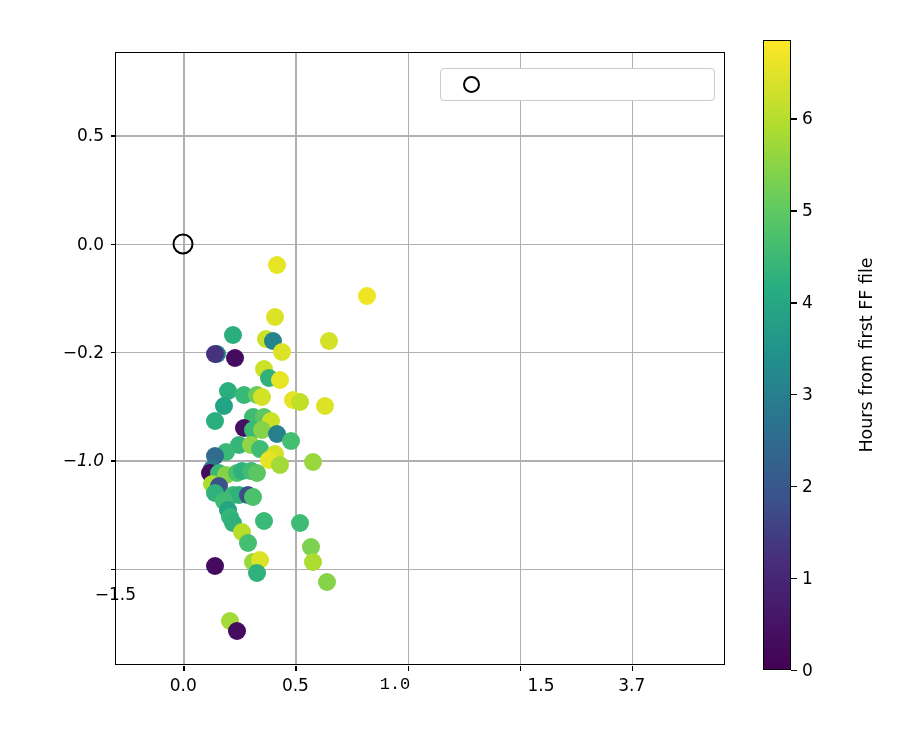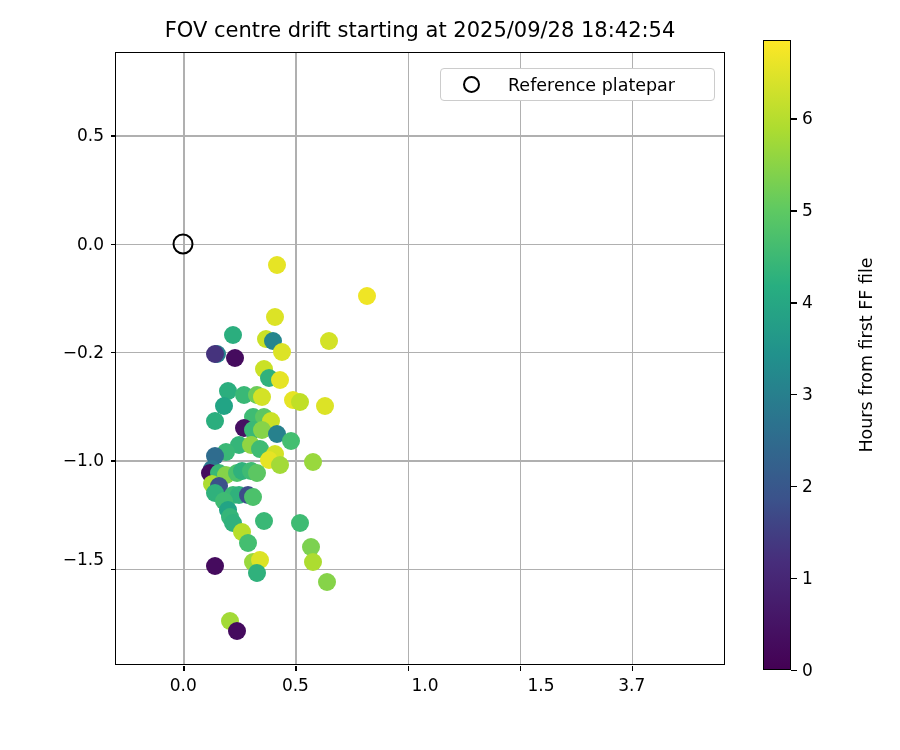--- a/index.html
+++ b/index.html
@@ -47,21 +47,20 @@
   .ctick{position:absolute;left:791px;width:6px;height:1.4px;background:#000;}
   .clab{position:absolute;left:802px;transform:translateY(-50%);font-size:17px;color:#000;}
   #cbtitle{position:absolute;left:866px;top:355px;font-size:17.5px;color:#000;
            transform:translate(-50%,-50%) rotate(-90deg);white-space:nowrap;}
 </style>
 </head>
 <body>
 
 <div id="fig">
 
-  <div id="title">FOV centre drift starting at 2025/09/28 18:42:54</div>
 
   <div id="axes">
     <div id="grid-layer">
         <div class="gridv" style="left: 67.2794px;"></div>
         <div class="gridv" style="left: 179.412px;"></div>
         <div class="gridv" style="left: 291.544px;"></div>
         <div class="gridv" style="left: 403.676px;"></div>
         <div class="gridv" style="left: 515.809px;"></div>
         <div class="gridh" style="top: 82.311px;"></div>
         <div class="gridh" style="top: 190.615px;"></div>
@@ -143,42 +142,41 @@
         <div class="pt" style="left: 114.375px; top: 567.512px; width: 18px; height: 18px; background: rgb(163, 218, 55);"></div>
         <div class="pt" style="left: 121.103px; top: 578.343px; width: 18px; height: 18px; background: rgb(69, 11, 94);"></div>
       </div>
     <div id="refmark" style="left: 67.2794px; top: 190.615px;"></div>
     <div id="ticks-layer">
         <div class="xtick" style="left: 67.2794px;"></div>
         <div class="xlab" style="left: 67.2794px;">0.0</div>
         <div class="xtick" style="left: 179.412px;"></div>
         <div class="xlab" style="left: 179.412px;">0.5</div>
         <div class="xtick" style="left: 291.544px;"></div>
-        <div class="xlab" style="left: 309px;">1.0</div>
+        <div class="xlab" style="left: 279px; font-family: Liberation Mono, monospace;">1.0</div>
         <div class="xtick" style="left: 403.676px;"></div>
         <div class="xlab" style="left: 425px;">1.5</div>
         <div class="xtick" style="left: 515.809px;"></div>
         <div class="xlab" style="left: 515.809px;">3.7</div>
         <div class="ytick" style="top: 82.311px;"></div>
         <div class="ylab" style="top: 82.311px;">0.5</div>
         <div class="ytick" style="top: 190.615px;"></div>
         <div class="ylab" style="top: 190.615px;">0.0</div>
         <div class="ytick" style="top: 298.919px;"></div>
         <div class="ylab" style="top: 298.919px;">−0.2</div>
         <div class="ytick" style="top: 407.223px;"></div>
-        <div class="ylab" style="top: 407.223px;">−1.0</div>
+        <div class="ylab" style="top: 407.223px; font-style: italic;">−1.0</div>
         <div class="ytick" style="top: 515.527px;"></div>
-        <div class="ylab" style="top: 506px;">−1.5</div>
+        <div class="ylab" style="top: 541px; margin-left: 32px;">−1.5</div>
       </div>
   </div>
 
 
   <div id="legend">
     <div id="legmark"></div>
-    <div id="legtext">Reference platepar</div>
   </div>
 
   <div id="cbar"></div>
   <div id="cbar-ticks">
       <div class="ctick" style="top: 670px;"></div>
       <div class="clab" style="top: 670px;">0</div>
       <div class="ctick" style="top: 578.029px;"></div>
       <div class="clab" style="top: 578.029px;">1</div>
       <div class="ctick" style="top: 486.058px;"></div>
       <div class="clab" style="top: 486.058px;">2</div>

